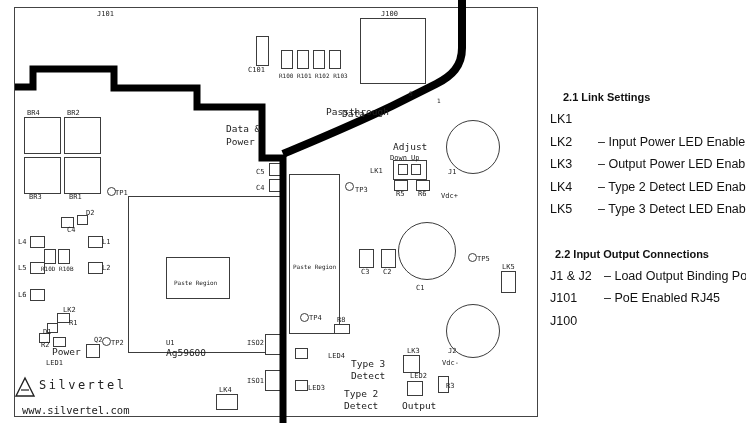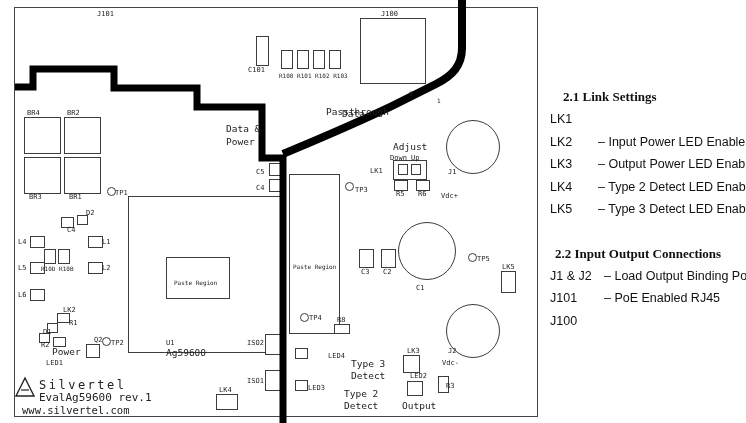--- a/index.html
+++ b/index.html
@@ -18,21 +18,21 @@
   .lbl.md{font-size:9.5px;}
   .brand{position:absolute;left:39px;top:378px;font:12px "DejaVu Sans Mono",monospace;
          letter-spacing:2.5px;color:#222;z-index:4;}
   .board{position:absolute;left:39px;top:391px;font:11px "DejaVu Sans Mono",monospace;
          color:#222;z-index:4;}
   .url{position:absolute;left:22px;top:404px;font:10.5px "DejaVu Sans Mono",monospace;
        color:#222;z-index:4;}
   .logo{position:absolute;left:14px;top:376px;z-index:4;}
   .legend{position:absolute;left:550px;top:86px;width:196px;
           font-family:"Liberation Sans",sans-serif;color:#111;}
-  .legend-title{font-size:13px;font-weight:700;line-height:22px;margin-left:13px;font-family:Liberation Serif, serif;}
+  .legend-title{font-size:11px;font-weight:700;line-height:22px;margin-left:13px;}
   .legend-title.t2{margin-top:22px;margin-left:5px;}
   .legend-row{display:flex;font-size:12.5px;line-height:22.5px;white-space:nowrap;}
   .legend-row .term{flex:0 0 48px;}
   .legend-row.wide .term{flex:0 0 54px;}
 </style>
 </head>
 <body>
 
 <div class="stage">
 
@@ -166,21 +166,20 @@
   <span class="lbl md" style="left:402px;top:400px;">Output</span>
   <span class="lbl" style="left:219px;top:386px;">LK4</span>
   <span class="lbl" style="left:448px;top:347px;">J2</span>
   <span class="lbl" style="left:442px;top:359px;">Vdc-</span>
 
   <svg class="logo" width="22" height="22" viewBox="0 0 22 22">
     <polygon points="11,2 20,20 2,20" fill="none" stroke="#222" stroke-width="1.4"></polygon>
     <line x1="7" y1="14" x2="15" y2="14" stroke="#222" stroke-width="1.2"></line>
   </svg>
   <span class="brand">Silvertel</span>
-  <span class="board">EvalAg59600 rev.1</span>
   <span class="url">www.silvertel.com</span>
 
   <div class="legend">
     <div class="legend-title">2.1 Link Settings</div>
     <div class="legend-row">
       <span class="term">LK1</span>
     </div>
     <div class="legend-row">
       <span class="term">LK2</span>
       <span class="desc">– Input Power LED Enable</span>

